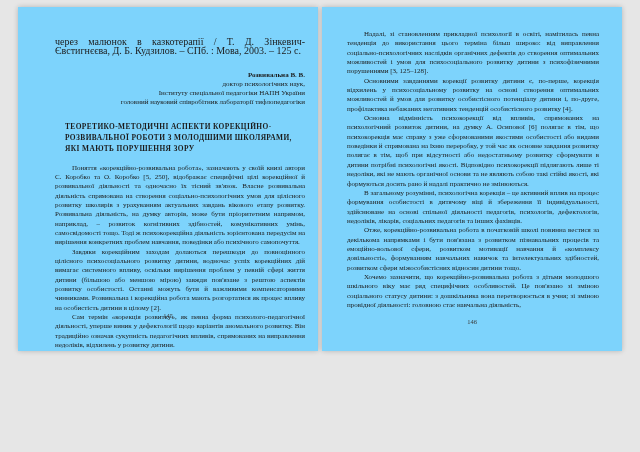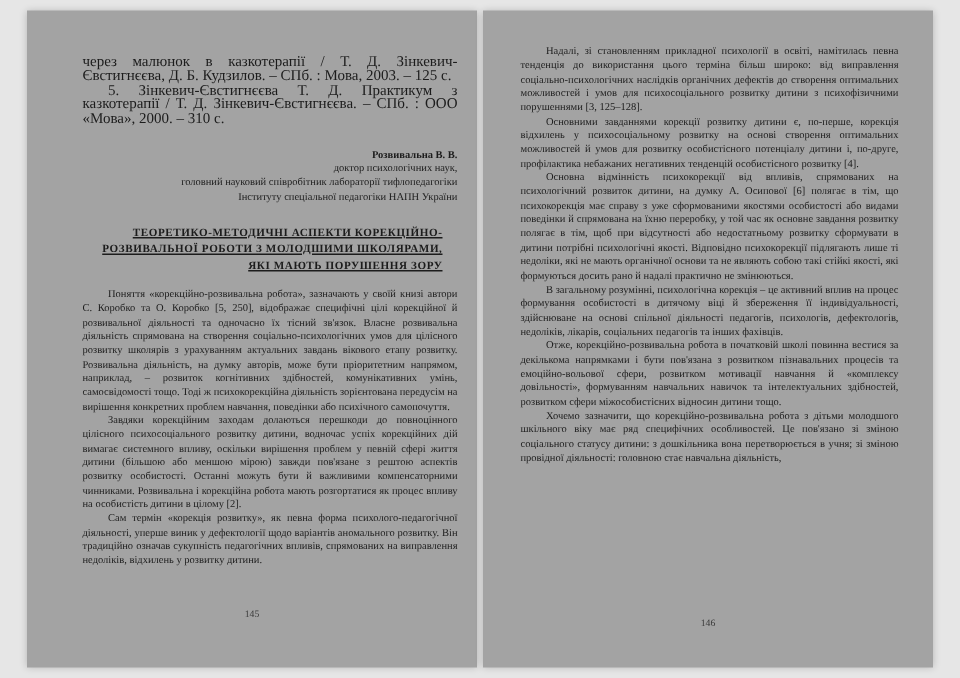--- a/index.html
+++ b/index.html
@@ -8,67 +8,66 @@
     background:#e6e6e6;
     font-family:"Liberation Serif","DejaVu Serif",serif;
     color:#1c1c1c;
     position:relative;
   }
   .spread{
     position:absolute;inset:0;
     display:flex;justify-content:center;align-items:flex-start;
   }
   .page{
-    background:#a3a3a3;
-    width:300px;height:438px;
+    background:#7dd3fc;
+    width:300px;height:344px;
     margin-top:7px;
     position:relative;
     box-shadow:0 0 5px rgba(0,0,0,0.22);
     box-sizing:border-box;
   }
   .page.left{margin-right:2px;padding:30px 13px 0 37px;}
   .page.right{margin-left:2px;padding:23px 23px 0 25px;}
   p{margin:0;}
   .ref{
     font-size:10px;line-height:9.4px;text-align:justify;
   }
   .ref.numbered{text-indent:17px;}
   .author-block{
     margin-top:15px;text-align:right;font-size:7px;line-height:9.2px;
   }
   .author-name{font-weight:bold;}
   .title{
     margin:13px auto 10px auto;width:92%;
     font-size:7.4px;line-height:11px;font-weight:bold;
-    text-align:right;letter-spacing:0.4px;text-decoration:underline;
+    text-align:left;letter-spacing:0.4px;
   }
   .body-par{
     font-size:7px;line-height:9.35px;text-align:justify;text-indent:17px;
   }
   .pagenum{
     position:absolute;left:0;right:0;text-align:center;
     font-size:6.5px;color:#3a3a3a;
   }
   .page.left .pagenum{bottom:32px;}
   .page.right .pagenum{bottom:26px;}
 </style>
 </head>
 <body>
 
 <div class="spread">
 
   <div class="page left">
     <p class="ref">через малюнок в казкотерапії / Т. Д. Зінкевич-Євстигнєєва, Д. Б. Кудзилов. – СПб. : Мова, 2003. – 125 с.</p>
-    <p class="ref numbered">5. Зінкевич-Євстигнєєва Т. Д. Практикум з казкотерапії / Т. Д. Зінкевич-Євстигнєєва. – СПб. : ООО «Мова», 2000. – 310 с.</p>
 
     <div class="author-block">
       <div class="author-name">Розвивальна В. В.</div>
       <div class="author-cred">доктор психологічних наук,</div>
+      <div class="author-cred">Інституту спеціальної педагогіки НАПН України</div>
       <div class="author-cred">головний науковий співробітник лабораторії тифлопедагогіки</div>
-      <div class="author-cred">Інституту спеціальної педагогіки НАПН України</div>
     </div>
 
     <h1 class="title">ТЕОРЕТИКО-МЕТОДИЧНІ АСПЕКТИ КОРЕКЦІЙНО-РОЗВИВАЛЬНОЇ РОБОТИ З МОЛОДШИМИ ШКОЛЯРАМИ, ЯКІ МАЮТЬ ПОРУШЕННЯ ЗОРУ</h1>
 
     <p class="body-par">Поняття «корекційно-розвивальна робота», зазначають у своїй книзі автори С. Коробко та О. Коробко [5, 250], відображає специфічні цілі корекційної й розвивальної діяльності та одночасно їх тісний зв'язок. Власне розвивальна діяльність спрямована на створення соціально-психологічних умов для цілісного розвитку школярів з урахуванням актуальних завдань вікового етапу розвитку. Розвивальна діяльність, на думку авторів, може бути пріоритетним напрямом, наприклад, – розвиток когнітивних здібностей, комунікативних умінь, самосвідомості тощо. Тоді ж психокорекційна діяльність зорієнтована передусім на вирішення конкретних проблем навчання, поведінки або психічного самопочуття.</p>
     <p class="body-par">Завдяки корекційним заходам долаються перешкоди до повноцінного цілісного психосоціального розвитку дитини, водночас успіх корекційних дій вимагає системного впливу, оскільки вирішення проблем у певній сфері життя дитини (більшою або меншою мірою) завжди пов'язане з рештою аспектів розвитку особистості. Останні можуть бути й важливими компенсаторними чинниками. Розвивальна і корекційна робота мають розгортатися як процес впливу на особистість дитини в цілому [2].</p>
     <p class="body-par">Сам термін «корекція розвитку», як певна форма психолого-педагогічної діяльності, уперше виник у дефектології щодо варіантів аномального розвитку. Він традиційно означав сукупність педагогічних впливів, спрямованих на виправлення недоліків, відхилень у розвитку дитини.</p>
 
     <div class="pagenum">145</div>
   </div>

